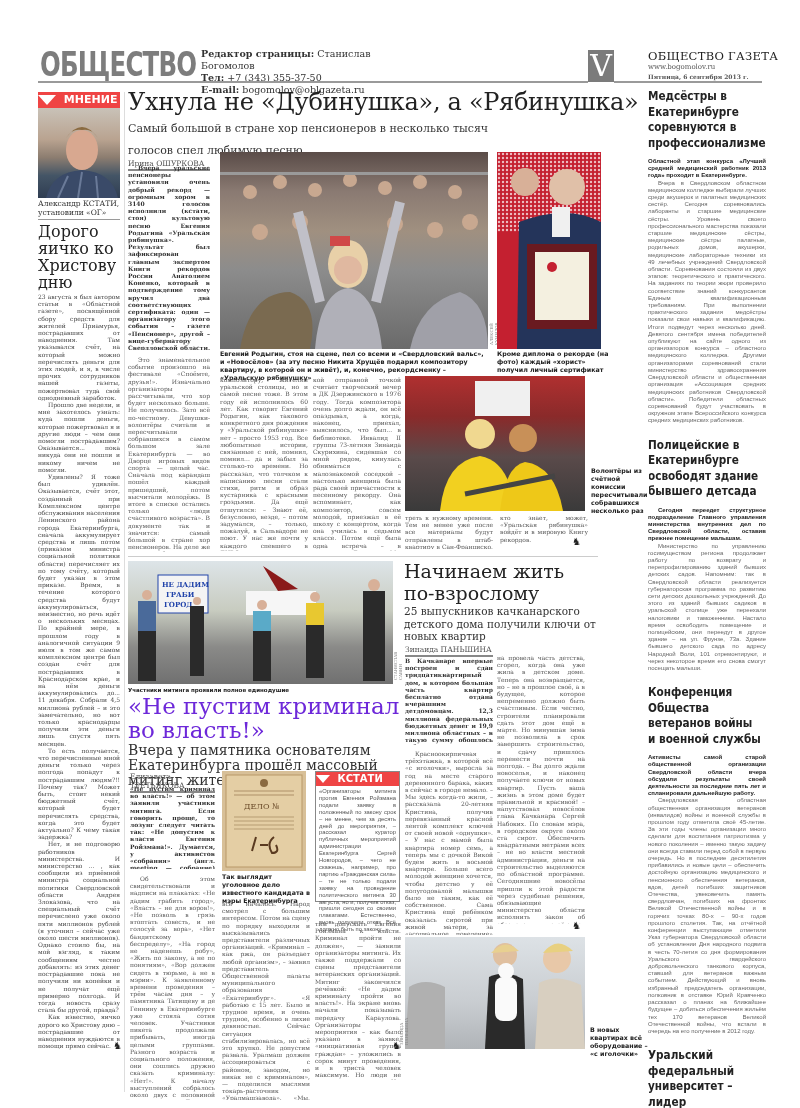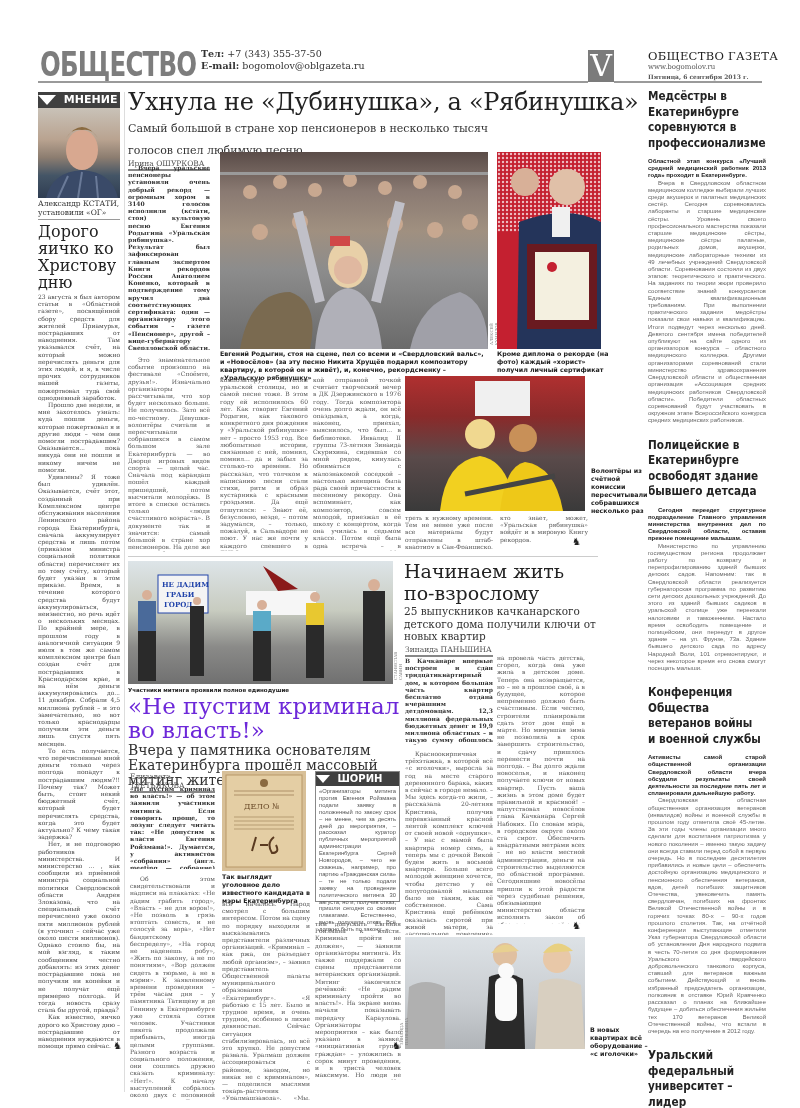--- a/index.html
+++ b/index.html
@@ -14,30 +14,31 @@
   .mast{font-size:11.5px;letter-spacing:.3px}
   .small{font-size:7px;color:#555}
   .body-txt{font-size:6px;line-height:7.2px;color:#555;text-align:justify;overflow:hidden}
   .body-txt.bold{font-weight:bold;color:#333}
   .rhead{font-family:"DejaVu Sans",sans-serif;font-weight:bold;font-size:12.5px;line-height:17px;color:#222;transform:scaleX(.82);transform-origin:left top;white-space:nowrap}
   .rlead{font-family:"Liberation Sans",sans-serif;font-weight:bold;font-size:6px;line-height:7.2px;color:#222;text-align:justify}
   .rbody{font-family:"Liberation Sans",sans-serif;font-size:6px;line-height:7.2px;color:#666;text-align:justify;text-indent:10px}
   .byline{font-size:7.5px;color:#555;border-bottom:2px solid #888;padding-bottom:1px}
   .caption{font-family:"DejaVu Sans",sans-serif;font-weight:bold;font-size:6.3px;line-height:8px;color:#222}
   .photo{overflow:hidden}
-  .label-box{background:#404040;color:#fff;font-family:"DejaVu Sans",sans-serif;font-weight:bold;font-size:11px;height:16px;line-height:16px}
+  .label-box{background:#ef4444;color:#fff;font-family:"DejaVu Sans",sans-serif;font-weight:bold;font-size:11px;height:16px;line-height:16px}
   .tri{width:0;height:0;border-left:9px solid transparent;border-right:9px solid transparent;border-top:10px solid #fff;display:inline-block;vertical-align:middle}
   .credit{font-size:4px;color:#888;writing-mode:vertical-rl;transform:rotate(180deg)}
   .endmark{font-size:10px;color:#222}
 </style>
 </head>
 <body>
 
 <div class="abs sec-title" style="left:40px;top:44px">ОБЩЕСТВО</div>
 <div class="abs editor" style="left:201px;top:48px;width:200px">
+  <div><b>Редактор страницы:</b> <span>Станислав Богомолов</span></div>
   <div><b>Тел:</b> <span>+7 (343) 355-37-50</span></div>
   <div><b>E-mail:</b> <span>bogomolov@oblgazeta.ru</span></div>
 </div>
 <div class="abs vbox" style="left:588px;top:50px;width:26px;height:32px">V</div>
 <div class="abs mast" style="left:648px;top:49px">ОБЩЕСТВО ГАЗЕТА</div>
 <div class="abs small" style="left:648px;top:63px">www.bogomolov.ru</div>
 <div class="abs small" style="left:648px;top:73px;font-size:6px;font-weight:bold">Пятница, 6 сентября 2013 г.</div>
 <div class="abs gray-rule" style="left:38px;top:81px;width:324px;height:2px"></div>
 <div class="abs gray-rule" style="left:614px;top:81px;width:148px;height:2px"></div>
 <div class="abs gray-rule" style="left:362px;top:81px;width:226px;height:2px"></div>
@@ -198,21 +199,21 @@
       </g>
     <path d="M30 80 L34 66 M38 74 L46 74 M52 66 Q44 72 50 82 Q58 82 54 74" stroke="#5a3a20" stroke-width="2" fill="none"></path>
   </svg>
 </div>
 <div class="abs caption" style="left:222px;top:873px;width:88px">Так выглядит уголовное дело известного кандидата в мэры Екатеринбурга</div>
 <div class="abs body-txt" style="left:222px;top:900px;width:88px;height:200px">всё началось. Народ смотрел с большим интересом. Потом на сцену по порядку выходили и высказывались представители различных организаций. «Криминал – как ржа, он разъедает любой организм», – заявил представитель Общественной палаты муниципального образования «Екатеринбург». «Я работаю с 15 лет. Было и трудное время, и очень трудное, особенно в лихие девяностые. Сейчас ситуация стабилизировалась, но всё это хрупко. Не допустим развала. Уралмаш должен ассоциироваться с районом, заводом, но никак не с криминалом», — поделился мыслями токарь-расточник «Уралмашзавода». «Мы, представители жителей Екатеринбурга, не хо-</div>
 
 <div class="abs" style="left:315px;top:771px;width:85px;height:131px;border:1px solid #888">
   <div class="label-box" style="height:14px;line-height:14px;font-size:10px">
     <span class="tri" style="border-left-width:7px;border-right-width:7px;border-top-width:8px"></span>
-    <span style="margin-left:4px">ШОРИН</span>
+    <span style="margin-left:4px">КСТАТИ</span>
   </div>
   <div class="rbody" style="padding:2px 3px;text-indent:0;color:#555;font-size:5.8px;line-height:6.9px">«Организаторы митинга против Евгения Ройзмана подали заявку в положенный по закону срок – не менее, чем за десять дней до мероприятия, – рассказал куратор публичных мероприятий администрации Екатеринбурга Сергей Новгородов, – чего не скажешь, например, про партию «Гражданская сила» – те не только подали заявку на проведение политического митинга 30 августа, но и, получив отказ, пришли сегодня со своими плакатами. Естественно, вновь получили отказ. Всё должно быть по закону...»</div>
 </div>
 <div class="abs body-txt" style="left:315px;top:920px;width:86px;height:160px">тим допускать Евгения Ройзмана к власти. Криминал пройти не должен», — заявили организаторы митинга. Их также поддержали со сцены представители ветеранских организаций. Митинг закончился речёвкой: «Не дадим криминалу пройти во власть!». На экране вновь начали показывать передачу Караулова. Организаторы мероприятия – как было указано в заявке, «инициативная группа граждан» – уложились в сорок минут проведения, и в триста человек максимум. Но люди не спешили расходиться. Им было о чём поговорить...</div>
 <div class="abs endmark" style="left:392px;top:1040px">♞</div>
 
 <div class="abs" style="left:404px;top:560px;width:195px;font-size:19px;line-height:22px;color:#222">Начинаем жить по-взрослому</div>
 <div class="abs" style="left:404px;top:605px;width:195px;font-size:10.5px;line-height:12.5px;color:#333">25 выпускников качканарского детского дома получили ключи от новых квартир</div>
 <div class="abs byline" style="left:405px;top:645px;width:88px">Зинаида ПАНЬШИНА</div>
 <div class="abs body-txt bold" style="left:405px;top:657px;width:88px;height:88px">В Качканаре впервые построен и сдан тридцатиквартирный дом, в котором большая часть квартир бесплатно отдана вчерашним детдомовцам. 12,3 миллиона федеральных бюджетных денег и 19,9 миллиона областных – в такую сумму обошлось «сбытие мечт» сирот, вступающих в самостоятельную взрослую жизнь.</div>

